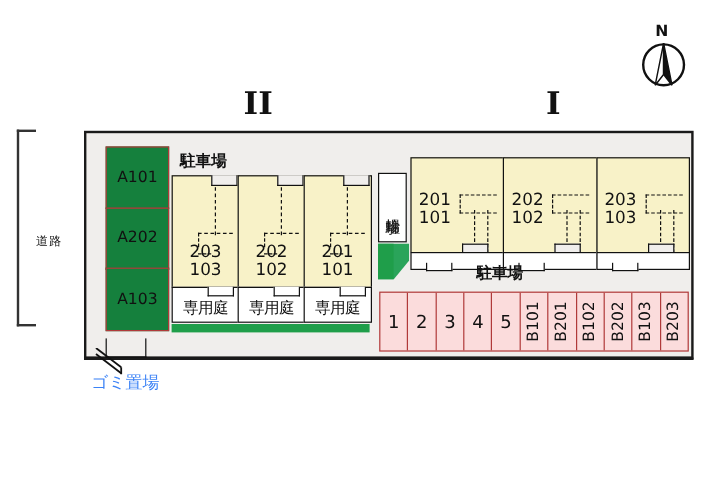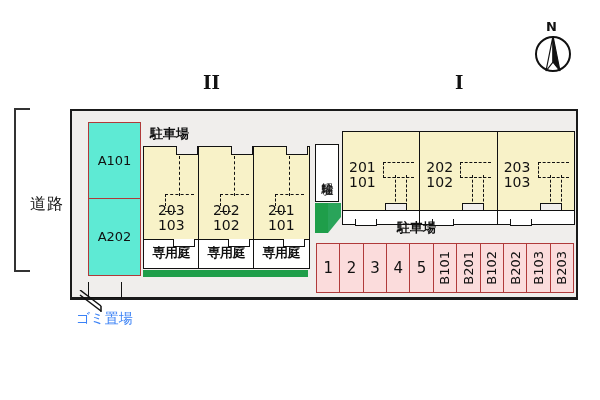--- a/index.html
+++ b/index.html
@@ -31,33 +31,33 @@
     font-weight: bold;
     color: #111;
     line-height: 1;
   }
 
   
   .roman {
     position: absolute;
     font-family: "DejaVu Serif", "Liberation Serif", serif;
     font-weight: bold;
-    font-size: 18px;
+    font-size: 26px;
     color: #111;
     letter-spacing: 0px;
   }
   #roman-2 { left: 203px; top: 72px; }
   #roman-1 { left: 455px; top: 72px; }
 
   
   #road-label {
     position: absolute;
     left: 30px;
     top: 194px;
-    font-size: 16px;
+    font-size: 10px;
     color: #111;
     letter-spacing: 1px;
   }
   #road-bracket {
     position: absolute;
     left: 14px;
     top: 108px;
     width: 14px;
     height: 160px;
     border-left: 2px solid #333;
@@ -83,21 +83,21 @@
     left: 16px;
     top: 11px;
     width: 53px;
     height: 152px;
     display: flex;
     flex-direction: column;
   }
   .a-cell {
     flex: 1 1 0;
     border: 1.5px solid #b03a3a;
-    background: #5eead4;
+    background: #15803d;
     box-sizing: border-box;
     margin-bottom: -1.5px;
     display: flex;
     align-items: center;
     justify-content: center;
     font-size: 13px;
     color: #111;
   }
 
   
@@ -190,23 +190,22 @@
     display: flex;
   }
   .garden-2 {
     position: relative;
     flex: 1 1 0;
     border: 1.5px solid #111;
     margin-right: -1.5px;
     background: #ffffff;
     box-sizing: border-box;
     display: flex;
-    align-items: center;
+    align-items: flex-end;
     justify-content: center;
-    font-weight: bold;
   }
   .garden-2 .g-notch {
     position: absolute;
     top: -1.5px;
     left: 29px;
     width: 22px;
     height: 8px;
     background: #ffffff;
     border-left: 1.5px solid #111;
     border-right: 1.5px solid #111;
@@ -435,20 +434,21 @@
 <div class="roman" id="roman-1">I</div>
 
 <div id="road-bracket"></div>
 <div id="road-label">道路</div>
 
 <div id="site-frame">
 
   <div id="a-parking-column">
     <div class="a-cell">A101</div>
     <div class="a-cell">A202</div>
+    <div class="a-cell">A103</div>
   </div>
 
   <div class="plain-label" id="park-label-2">駐車場</div>
 
   <div id="building-2">
     <div class="units-row">
 
       <div class="unit-2">
         <div class="notch"></div>
         <div class="dash-a"></div>

